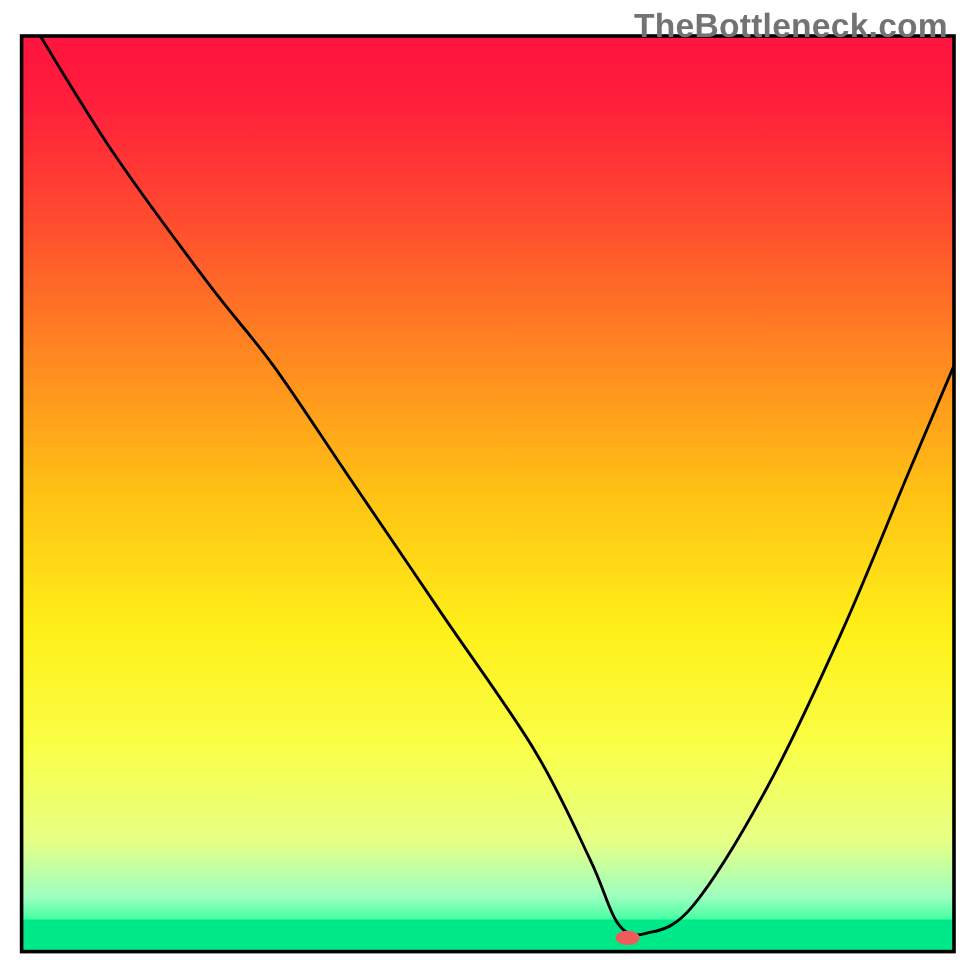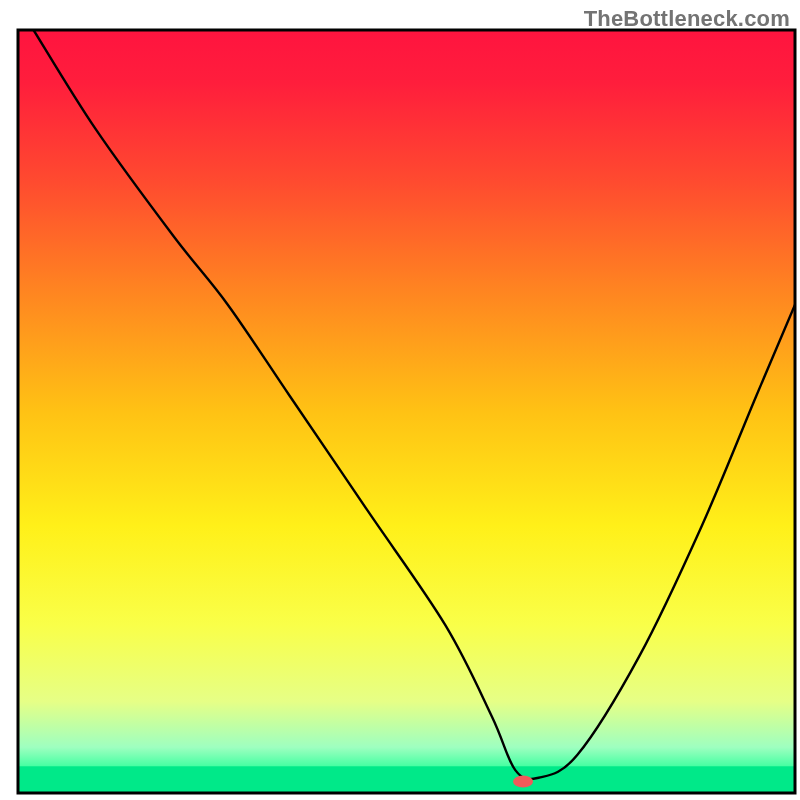--- a/index.html
+++ b/index.html
@@ -12,21 +12,21 @@
   }
   .chart-wrap {
     position: relative;
     width: 800px;
     height: 800px;
   }
   .watermark {
     position: absolute;
     top: 6px;
     right: 10px;
-    font-size: 22px;
+    font-size: 28px;
     font-weight: 600;
     color: #737373;
     letter-spacing: 0.2px;
   }
   svg { display: block; }
 </style>
 </head>
 <body>
 
 <div class="chart-wrap">

